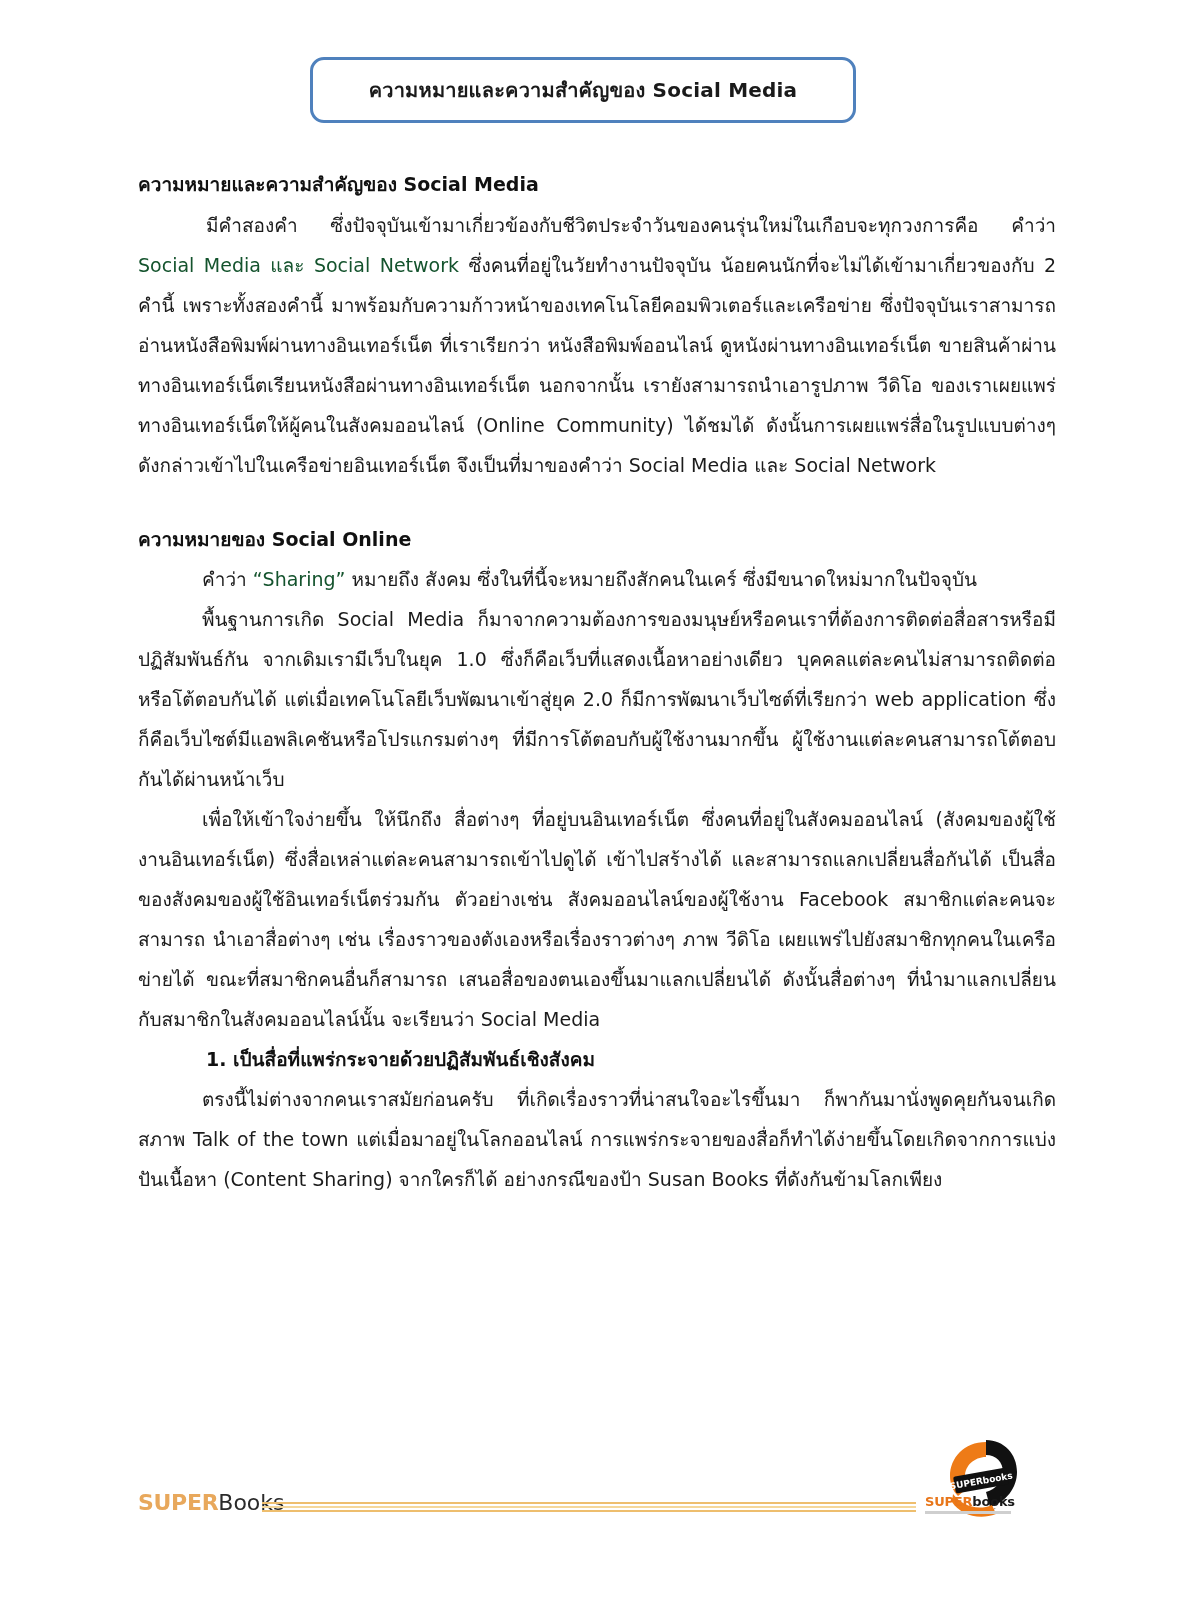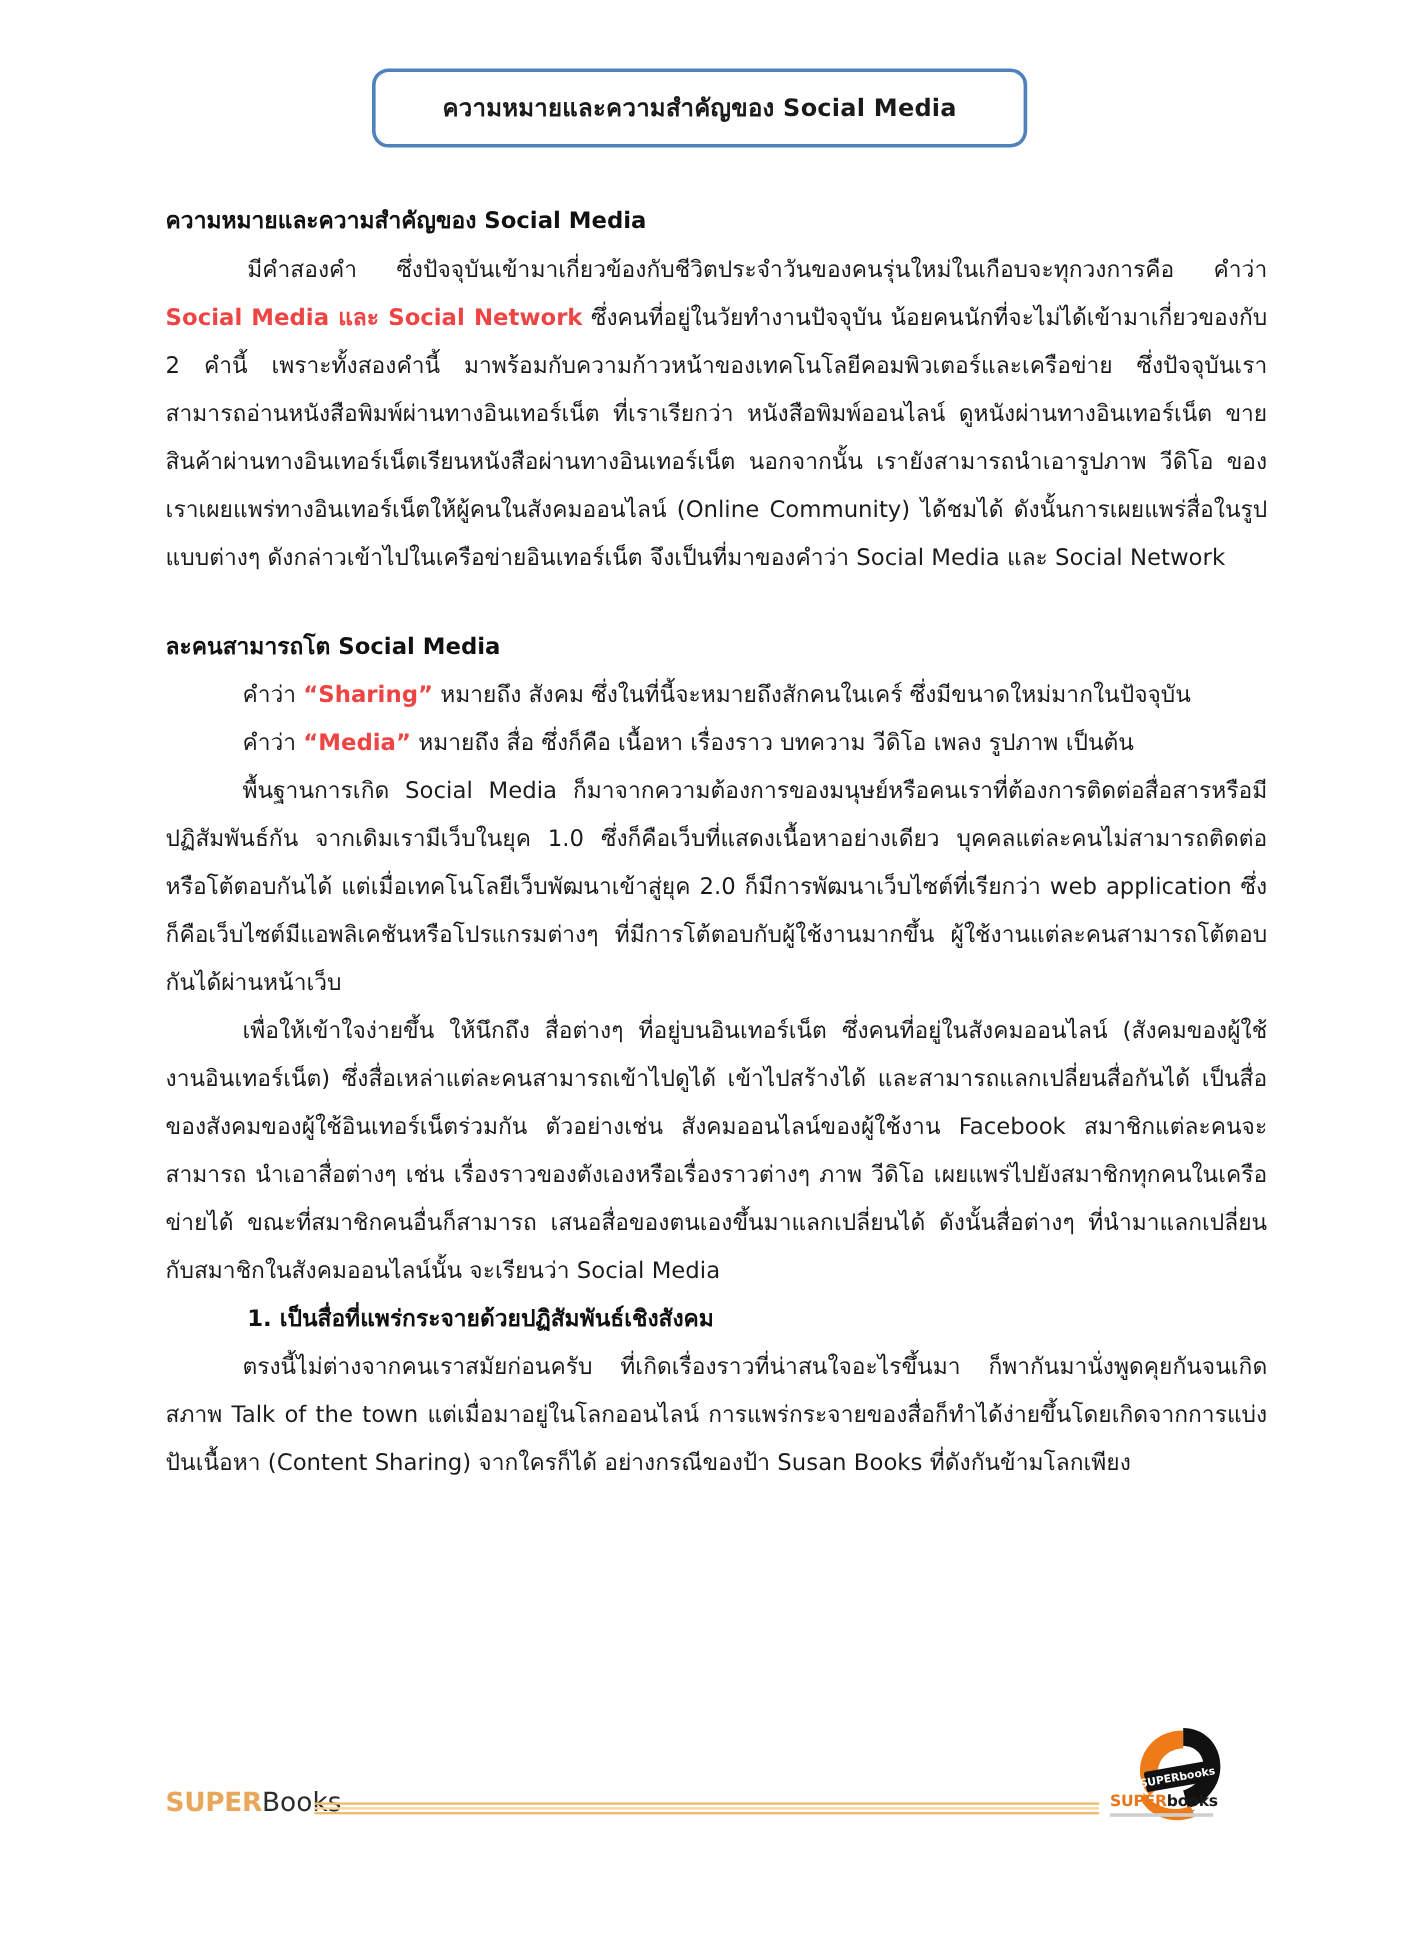--- a/index.html
+++ b/index.html
@@ -66,21 +66,21 @@
     font-size: 19px;
     color: #1b1b1b;
     line-height: 40px;
     margin: 0;
     text-align: justify;
     text-justify: inter-word;
     font-weight: 400;
   }
   p.para.indent { text-indent: 68px; }
   p.para.indent-sm { text-indent: 64px; }
-  .b { font-weight: bold; color: #ef4444; }
+  .b { font-weight: normal; color: #14532d; }
   .gap-lg { height: 40px; }
 
   .numbered-heading {
     font-size: 19px;
     font-weight: bold;
     color: #111111;
     margin: 0;
     line-height: 40px;
     padding-left: 68px;
   }
@@ -160,25 +160,24 @@
   </div>
 
   <div class="content">
 
     <div class="sec-heading">ความหมายและความสำคัญของ Social Media</div>
 
     <p class="para indent"><span>มีคำสองคำ ซึ่งปัจจุบันเข้ามาเกี่ยวข้องกับชีวิตประจำวันของคนรุ่นใหม่ในเกือบจะทุกวงการคือ  คำว่า </span><span class="b">Social Media และ Social Network</span><span> ซึ่งคนที่อยู่ในวัยทำงานปัจจุบัน น้อยคนนักที่จะไม่ได้เข้ามาเกี่ยวของกับ 2 คำนี้ เพราะทั้งสองคำนี้ มาพร้อมกับความก้าวหน้าของเทคโนโลยีคอมพิวเตอร์และเครือข่าย ซึ่งปัจจุบันเราสามารถอ่านหนังสือพิมพ์ผ่านทางอินเทอร์เน็ต ที่เราเรียกว่า หนังสือพิมพ์ออนไลน์ ดูหนังผ่านทางอินเทอร์เน็ต ขายสินค้าผ่านทางอินเทอร์เน็ตเรียนหนังสือผ่านทางอินเทอร์เน็ต นอกจากนั้น เรายังสามารถนำเอารูปภาพ วีดิโอ ของเราเผยแพร่ทางอินเทอร์เน็ตให้ผู้คนในสังคมออนไลน์ (Online Community) ได้ชมได้ ดังนั้นการเผยแพร่สื่อในรูปแบบต่างๆ ดังกล่าวเข้าไปในเครือข่ายอินเทอร์เน็ต จึงเป็นที่มาของคำว่า  Social Media และ Social Network</span></p>
 
     <div class="gap-lg"></div>
 
-    <div class="sec-heading">ละคนสามารถโต Social Media</div>
+    <div class="sec-heading">ความหมายของ Social Online</div>
 
     <p class="para indent-sm"><span>คำว่า </span><span class="b">“Sharing”</span><span> หมายถึง สังคม ซึ่งในที่นี้จะหมายถึงสักคนในเคร์ ซึ่งมีขนาดใหม่มากในปัจจุบัน</span></p>
 
-    <p class="para indent-sm"><span>คำว่า </span><span class="b">“Media”</span><span> หมายถึง สื่อ ซึ่งก็คือ เนื้อหา เรื่องราว บทความ วีดิโอ เพลง รูปภาพ เป็นต้น</span></p>
 
 
     <p class="para indent-sm">พื้นฐานการเกิด Social Media ก็มาจากความต้องการของมนุษย์หรือคนเราที่ต้องการติดต่อสื่อสารหรือมีปฏิสัมพันธ์กัน จากเดิมเรามีเว็บในยุค  1.0 ซึ่งก็คือเว็บที่แสดงเนื้อหาอย่างเดียว บุคคลแต่ละคนไม่สามารถติดต่อหรือโต้ตอบกันได้ แต่เมื่อเทคโนโลยีเว็บพัฒนาเข้าสู่ยุค 2.0 ก็มีการพัฒนาเว็บไซต์ที่เรียกว่า web application ซึ่งก็คือเว็บไซต์มีแอพลิเคชันหรือโปรแกรมต่างๆ ที่มีการโต้ตอบกับผู้ใช้งานมากขึ้น ผู้ใช้งานแต่ละคนสามารถโต้ตอบกันได้ผ่านหน้าเว็บ</p>
 
     <p class="para indent-sm">เพื่อให้เข้าใจง่ายขึ้น ให้นึกถึง สื่อต่างๆ ที่อยู่บนอินเทอร์เน็ต ซึ่งคนที่อยู่ในสังคมออนไลน์ (สังคมของผู้ใช้งานอินเทอร์เน็ต) ซึ่งสื่อเหล่าแต่ละคนสามารถเข้าไปดูได้ เข้าไปสร้างได้ และสามารถแลกเปลี่ยนสื่อกันได้ เป็นสื่อของสังคมของผู้ใช้อินเทอร์เน็ตร่วมกัน ตัวอย่างเช่น  สังคมออนไลน์ของผู้ใช้งาน Facebook สมาชิกแต่ละคนจะสามารถ นำเอาสื่อต่างๆ เช่น เรื่องราวของตังเองหรือเรื่องราวต่างๆ ภาพ วีดิโอ เผยแพร่ไปยังสมาชิกทุกคนในเครือข่ายได้ ขณะที่สมาชิกคนอื่นก็สามารถ เสนอสื่อของตนเองขึ้นมาแลกเปลี่ยนได้ ดังนั้นสื่อต่างๆ ที่นำมาแลกเปลี่ยนกับสมาชิกในสังคมออนไลน์นั้น จะเรียนว่า Social Media</p>
 
     <div class="numbered-heading">1. เป็นสื่อที่แพร่กระจายด้วยปฏิสัมพันธ์เชิงสังคม</div>
 
     <p class="para indent-sm">ตรงนี้ไม่ต่างจากคนเราสมัยก่อนครับ ที่เกิดเรื่องราวที่น่าสนใจอะไรขึ้นมา  ก็พากันมานั่งพูดคุยกันจนเกิดสภาพ Talk of the town แต่เมื่อมาอยู่ในโลกออนไลน์ การแพร่กระจายของสื่อก็ทำได้ง่ายขึ้นโดยเกิดจากการแบ่งปันเนื้อหา (Content Sharing) จากใครก็ได้ อย่างกรณีของป้า Susan Books ที่ดังกันข้ามโลกเพียง</p>
 

